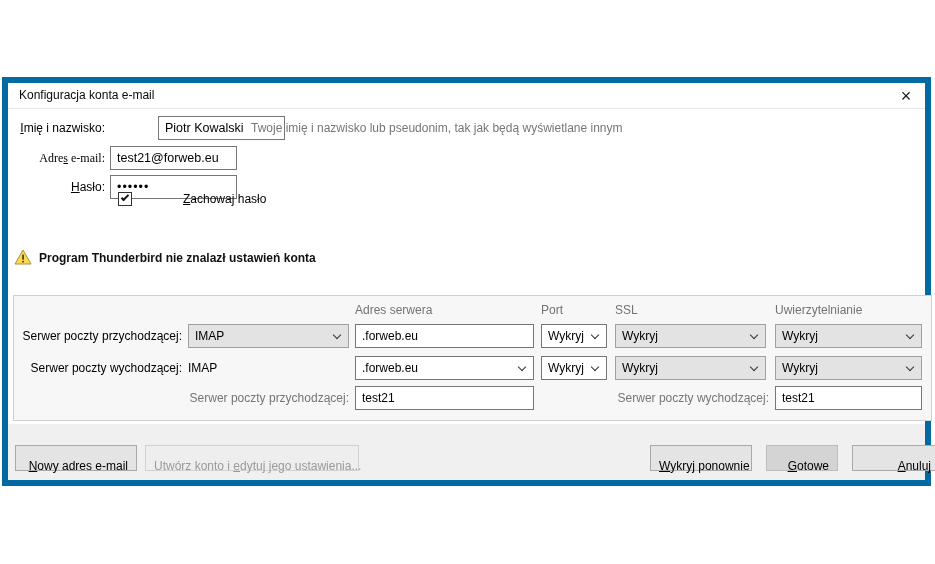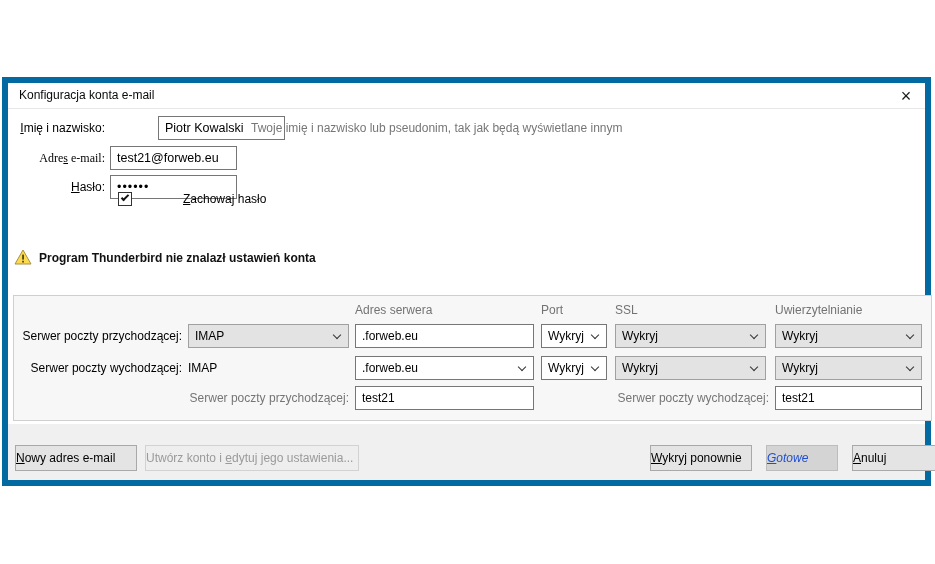--- a/index.html
+++ b/index.html
@@ -46,23 +46,23 @@
   .combo { padding-right:18px; cursor:default; }
   .combo.filled { background:#e3e3e3; border-color:#a0a0a0; }
   .chev { position:absolute; right:8px; top:7px; width:6px; height:6px;
           border-right:1px solid #333; border-bottom:1px solid #333; transform:rotate(45deg); }
   .static-proto { position:absolute; height:24px; line-height:24px; white-space:nowrap; }
 
   
   .footer { position:absolute; left:0; bottom:0; width:100%; height:56px; background:#f0f0f0; }
   .btn { position:absolute; top:21px; height:26px; border:1px solid #a9a9a9; background:#e4e4e4;
          font-family:"Liberation Sans","DejaVu Sans",sans-serif; font-size:12px; color:#000;
-         text-align:left; line-height:24px; padding:0; cursor:default; white-space:nowrap; }
+         text-align:right; line-height:24px; padding:8px; cursor:default; white-space:nowrap; }
   .btn.dis-light { background:#eeeeee; border-color:#d2d2d2; color:#9a9a9a; }
-  .btn.dis-dark  { background:#d4d4d4; border-color:#bdbdbd; color:#1d4ed8;font-style:italic; }
+  .btn.dis-dark  { background:#d4d4d4; border-color:#bdbdbd; color:#000000; }
 </style>
 </head>
 <body>
 
 <div class="dialog">
 
   <div class="titlebar">
     <span class="title">Konfiguracja konta e-mail</span>
     <button class="close-btn">×</button>
   </div>

